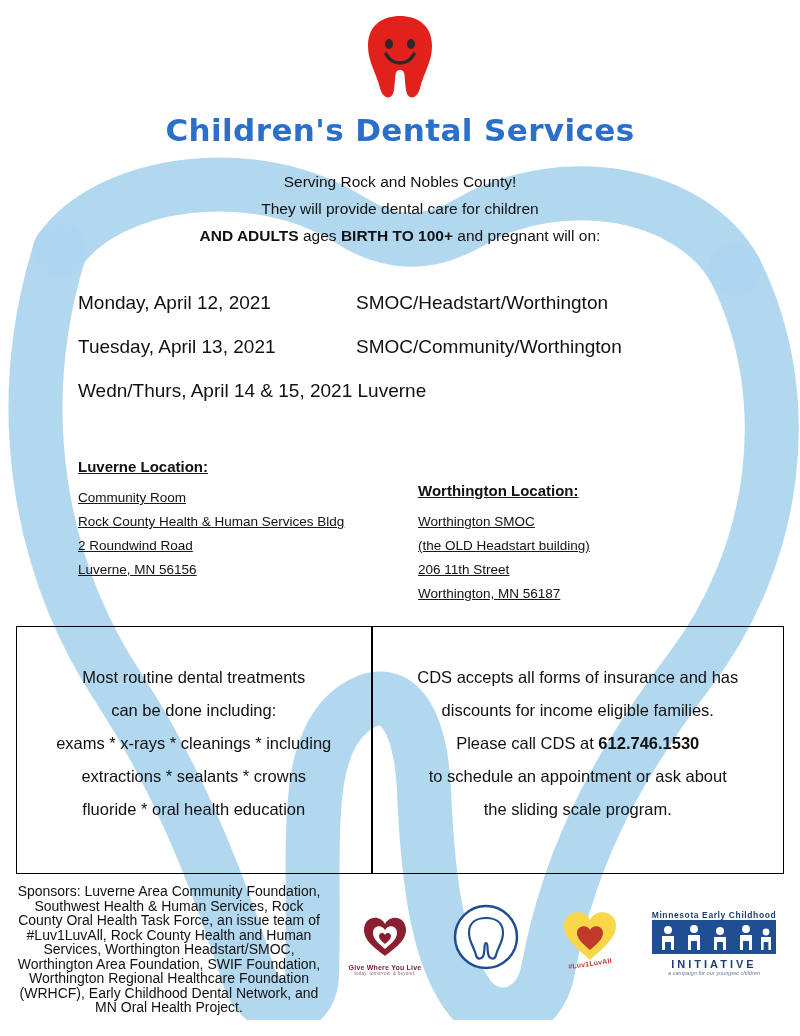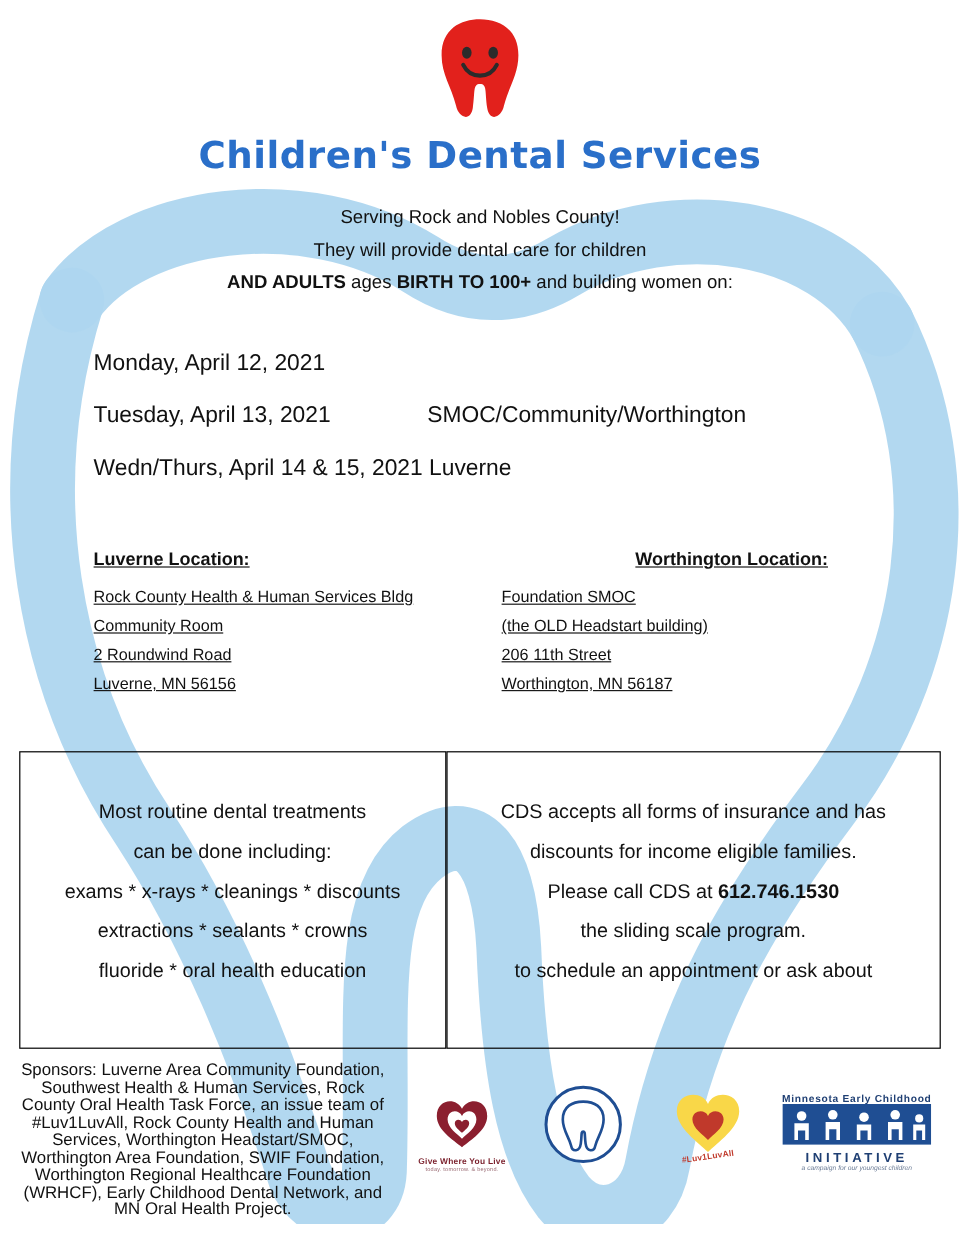--- a/index.html
+++ b/index.html
@@ -97,21 +97,21 @@
     display: flex;
   }
   .loc-col { width: 330px; text-decoration: underline; }
   .loc-col.right { padding-left: 20px; }
   .loc-head {
     font-size: 15px;
     font-weight: bold;
     margin-bottom: 11px;
     color: #111;
   }
-  .loc-col.right .loc-head { text-align: right; padding-right: 48px; }
+  .loc-col.right .loc-head { text-align: left; padding-right: 48px; margin-top: 24px; }
   .loc-line {
     font-size: 13.5px;
     line-height: 24px;
     color: #111;
   }
 
   
   .boxes {
     position: absolute;
     top: 626px;
@@ -204,69 +204,70 @@
     <ellipse cx="47" cy="30" rx="4" ry="5" fill="#2b2b2b"></ellipse>
     <path d="M22 40 C28 52, 44 52, 50 40" fill="none" stroke="#2b2b2b" stroke-width="3.4" stroke-linecap="round"></path>
   </svg>
 
   <div class="title">Children's Dental Services</div>
 
   <div class="intro">
     <div>Serving Rock and Nobles County!</div>
     <div>They will provide dental care for children</div>
     <div>
-      <span class="strong">AND ADULTS</span><span> ages </span><span class="strong">BIRTH TO 100+</span><span> and building women on:</span>
+      <span class="strong">AND ADULTS</span><span> ages </span><span class="strong">BIRTH TO 100+</span><span> and pregnant will on:</span>
     </div>
   </div>
 
   <div class="schedule">
     <div class="sched-row">
       <div class="sched-date">Monday, April 12, 2021</div>
+      <div class="sched-loc">SMOC/Headstart/Worthington</div>
     </div>
     <div class="sched-row">
       <div class="sched-date">Tuesday, April 13, 2021</div>
       <div class="sched-loc">SMOC/Community/Worthington</div>
     </div>
     <div class="sched-row single">
       <div class="sched-date">Wedn/Thurs,  April 14 &amp; 15, 2021 Luverne</div>
       <div class="sched-loc"></div>
     </div>
   </div>
 
   <div class="locations">
     <div class="loc-col left">
       <div class="loc-head">Luverne Location:</div>
+      <div class="loc-line">Community Room</div>
       <div class="loc-line">Rock County Health &amp; Human Services Bldg</div>
-      <div class="loc-line">Community Room</div>
       <div class="loc-line">2 Roundwind Road</div>
       <div class="loc-line"> Luverne, MN 56156</div>
     </div>
     <div class="loc-col right">
       <div class="loc-head">Worthington Location:</div>
-      <div class="loc-line">Foundation SMOC</div>
+      <div class="loc-line">Worthington SMOC</div>
       <div class="loc-line">(the OLD Headstart building)</div>
       <div class="loc-line">206 11th Street</div>
       <div class="loc-line">Worthington, MN 56187</div>
     </div>
   </div>
 
   <div class="boxes">
     <div class="box left">
       <div class="box-line">Most routine dental treatments</div>
       <div class="box-line">can be done including:</div>
-      <div class="box-line">exams *  x-rays * cleanings *  discounts</div>
+      <div class="box-line">exams *  x-rays * cleanings *  including</div>
       <div class="box-line">extractions *  sealants * crowns</div>
       <div class="box-line">fluoride * oral health education</div>
     </div>
     <div class="box right">
       <div class="box-line">CDS accepts all forms of insurance and has</div>
       <div class="box-line">discounts for income eligible families.</div>
       <div class="box-line"><span>Please call CDS at  </span><span class="phone">612.746.1530</span></div>
+      <div class="box-line">to schedule an appointment or ask about</div>
       <div class="box-line">the sliding scale program.</div>
-      <div class="box-line">to schedule an appointment or ask about</div>
     </div>
   </div>
 
   <div class="sponsors-text">Sponsors: Luverne Area Community Foundation, Southwest Health &amp; Human Services, Rock County Oral Health Task Force, an issue team of #Luv1LuvAll, Rock County Health and Human Services, Worthington Headstart/SMOC, Worthington Area Foundation, SWIF Foundation, Worthington Regional Healthcare Foundation (WRHCF),  Early Childhood Dental  Network, and MN Oral Health Project.</div>
 
   <div class="logos">
 
     <div class="logo-item" style="left:0px; top:8px; width:110px;">
       <svg width="58" height="52" viewBox="0 0 58 52">
         <path d="M29 16 C24 6, 8 8, 8 22 C8 34, 22 42, 29 48 C36 42, 50 34, 50 22 C50 8, 34 6, 29 16 Z" fill="#8b1f2f"></path>

